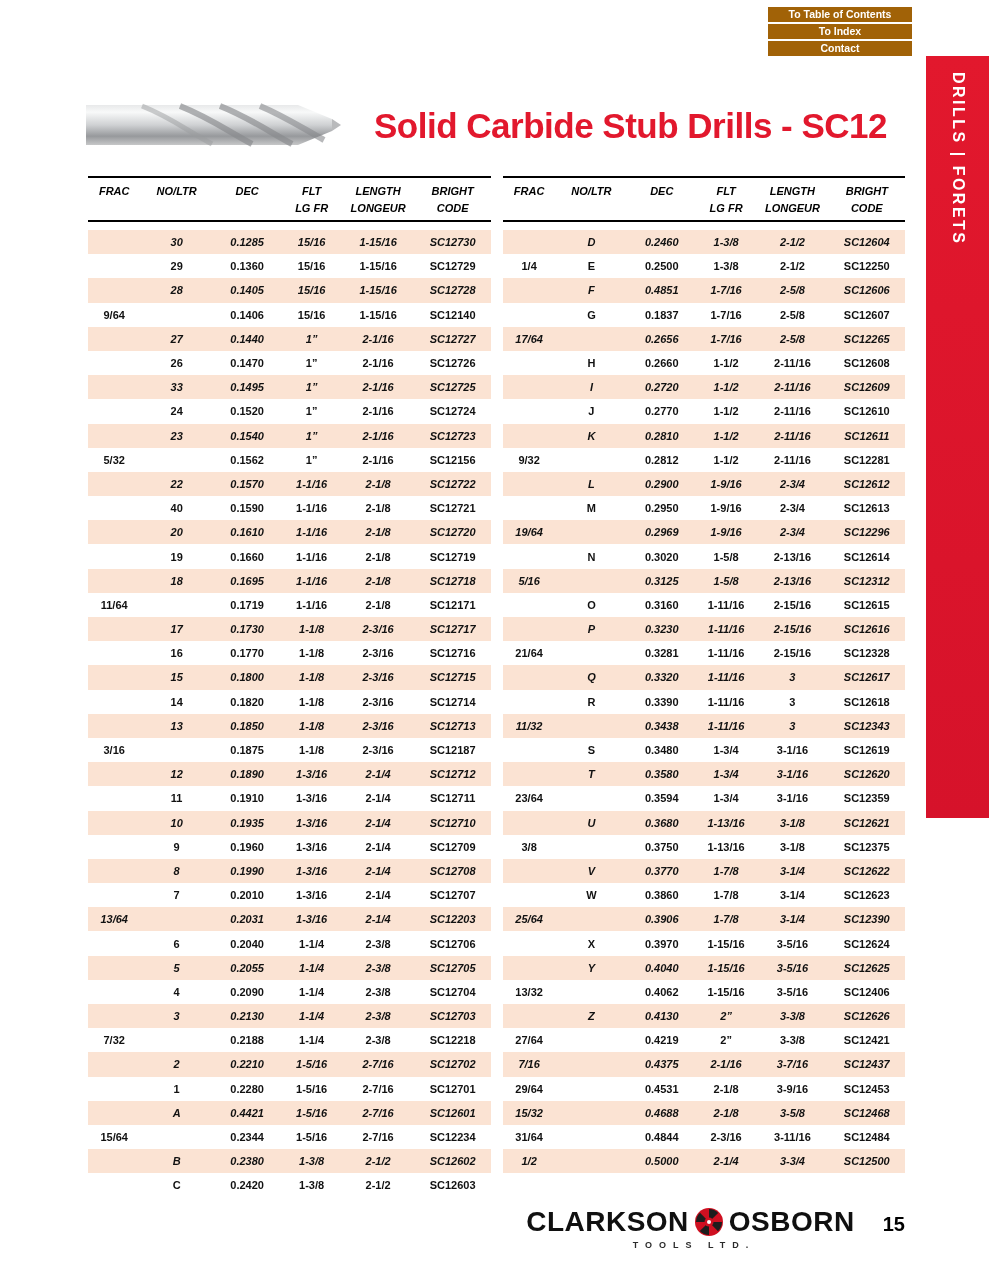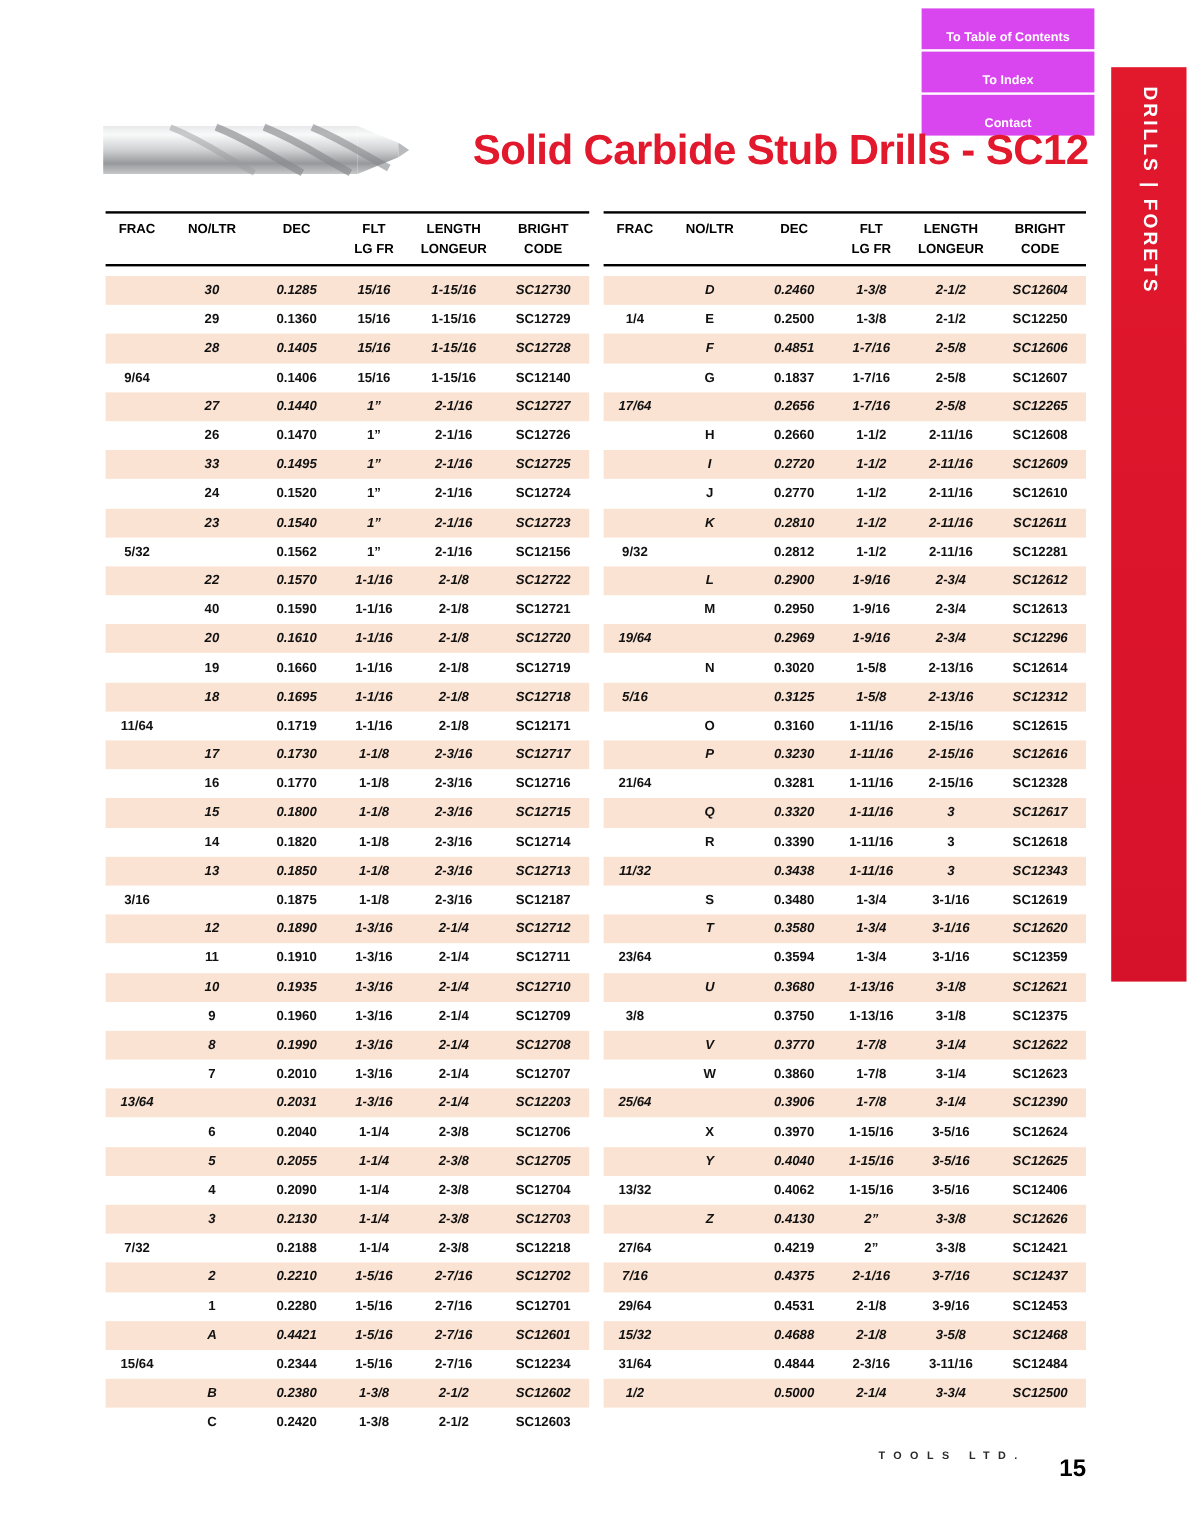--- a/index.html
+++ b/index.html
@@ -4,42 +4,42 @@
 <style>
   * { margin:0; padding:0; box-sizing:border-box; }
   html,body { background:#ffffff; }
   :root { --accent:#e2182d; --sidebar:#d6122a; --rowshade:#fbe3d3; }
 
   .page { position:relative; width:989px; height:1280px; background:#fff; overflow:hidden;
           font-family:"Liberation Sans", sans-serif; }
 
   
   .top-nav { position:absolute; top:7px; right:77px; width:144px; display:flex; flex-direction:column; gap:2px; }
-  .nav-btn { display:block; width:100%; height:15px; background:#d946ef; color:#fff; border:none; cursor:pointer;
-             font-family:inherit; font-size:10.5px; font-weight:bold; line-height:15px; text-align:center; padding:17px; }
+  .nav-btn { display:block; width:100%; height:15px; background:#a16207; color:#fff; border:none; cursor:pointer;
+             font-family:inherit; font-size:10.5px; font-weight:bold; line-height:15px; text-align:center; padding:0; }
 
   
   .side-tab { position:absolute; top:56px; right:0; width:63px; height:762px;
               background:linear-gradient(180deg, var(--accent) 0%, var(--sidebar) 100%); }
   .side-label { position:absolute; top:16px; left:50%; transform:translateX(-50%);
                 writing-mode:vertical-rl; white-space:nowrap;
                 color:#fff; font-size:16px; font-weight:bold; letter-spacing:2.5px; }
 
   
   .drill-img { position:absolute; left:84px; top:90px; width:262px; height:72px; }
-  .title { position:absolute; top:106px; right:82px; white-space:nowrap;
+  .title { position:absolute; top:106px; right:102px; white-space:nowrap;
            font-size:35px; font-weight:bold; color:var(--accent); letter-spacing:-0.5px; }
 
   
   .tablewrap { position:absolute; top:176px; }
   .tablewrap.left  { left:88px;  width:403px; }
   .tablewrap.right { left:503px; width:402px; }
   .t-head { display:grid; grid-template-columns:13% 18% 17% 15% 18% 19%;
             border-top:2.5px solid #000; border-bottom:2.5px solid #000; padding:5px 0 4px; }
-  .th { text-align:center; font-size:11px; font-weight:bold; line-height:1.5; color:#000; }
+  .th { text-align:center; font-size:11px; font-weight:bold; line-height:1.5; color:#000;font-style:italic; }
   .t-body { margin-top:8px; }
   .t-row { display:grid; grid-template-columns:13% 18% 17% 15% 18% 19%; height:24.2px; align-items:center; }
   .t-row.shaded { background:var(--rowshade);font-style:italic; }
   .t-cell { text-align:center; font-size:11px; font-weight:bold; color:#111; }
 
   
   .footer { position:absolute; top:1206px; left:503px; width:402px;
             display:flex; justify-content:flex-end; align-items:flex-start; gap:28px; }
   .brand { display:flex; flex-direction:column; align-items:center; }
   .brand-row { display:flex; align-items:center; gap:5px; font-size:28px; font-weight:bold; color:#101010; letter-spacing:0.5px; }
@@ -773,18 +773,33 @@
           <div class="t-cell">0.5000</div>
           <div class="t-cell">2-1/4</div>
           <div class="t-cell">3-3/4</div>
           <div class="t-cell">SC12500</div>
         </div>
       </div>
   </section>
 
   <footer class="footer">
     <div class="brand">
+      <div class="brand-row">
+        <span>CLARKSON</span>
+        <svg width="30" height="30" viewBox="0 0 30 30">
+          <circle cx="15" cy="15" r="14" fill="#cf1021"></circle>
+          <g fill="#1d1d1d">
+            <path d="M15,15 L15,2 A13,13 0 0,1 24.2,6 Z"></path>
+            <path d="M15,15 L28,15 A13,13 0 0,1 24,24.2 Z"></path>
+            <path d="M15,15 L15,28 A13,13 0 0,1 5.8,24 Z"></path>
+            <path d="M15,15 L2,15 A13,13 0 0,1 6,5.8 Z"></path>
+          </g>
+          <circle cx="15" cy="15" r="4.5" fill="#cf1021"></circle>
+          <circle cx="15" cy="15" r="2" fill="#ffffff"></circle>
+        </svg>
+        <span>OSBORN</span>
+      </div>
       <div class="brand-sub">TOOLS LTD.</div>
     </div>
     <div class="page-num">15</div>
   </footer>
 
 </div>
 
 </body></html>

